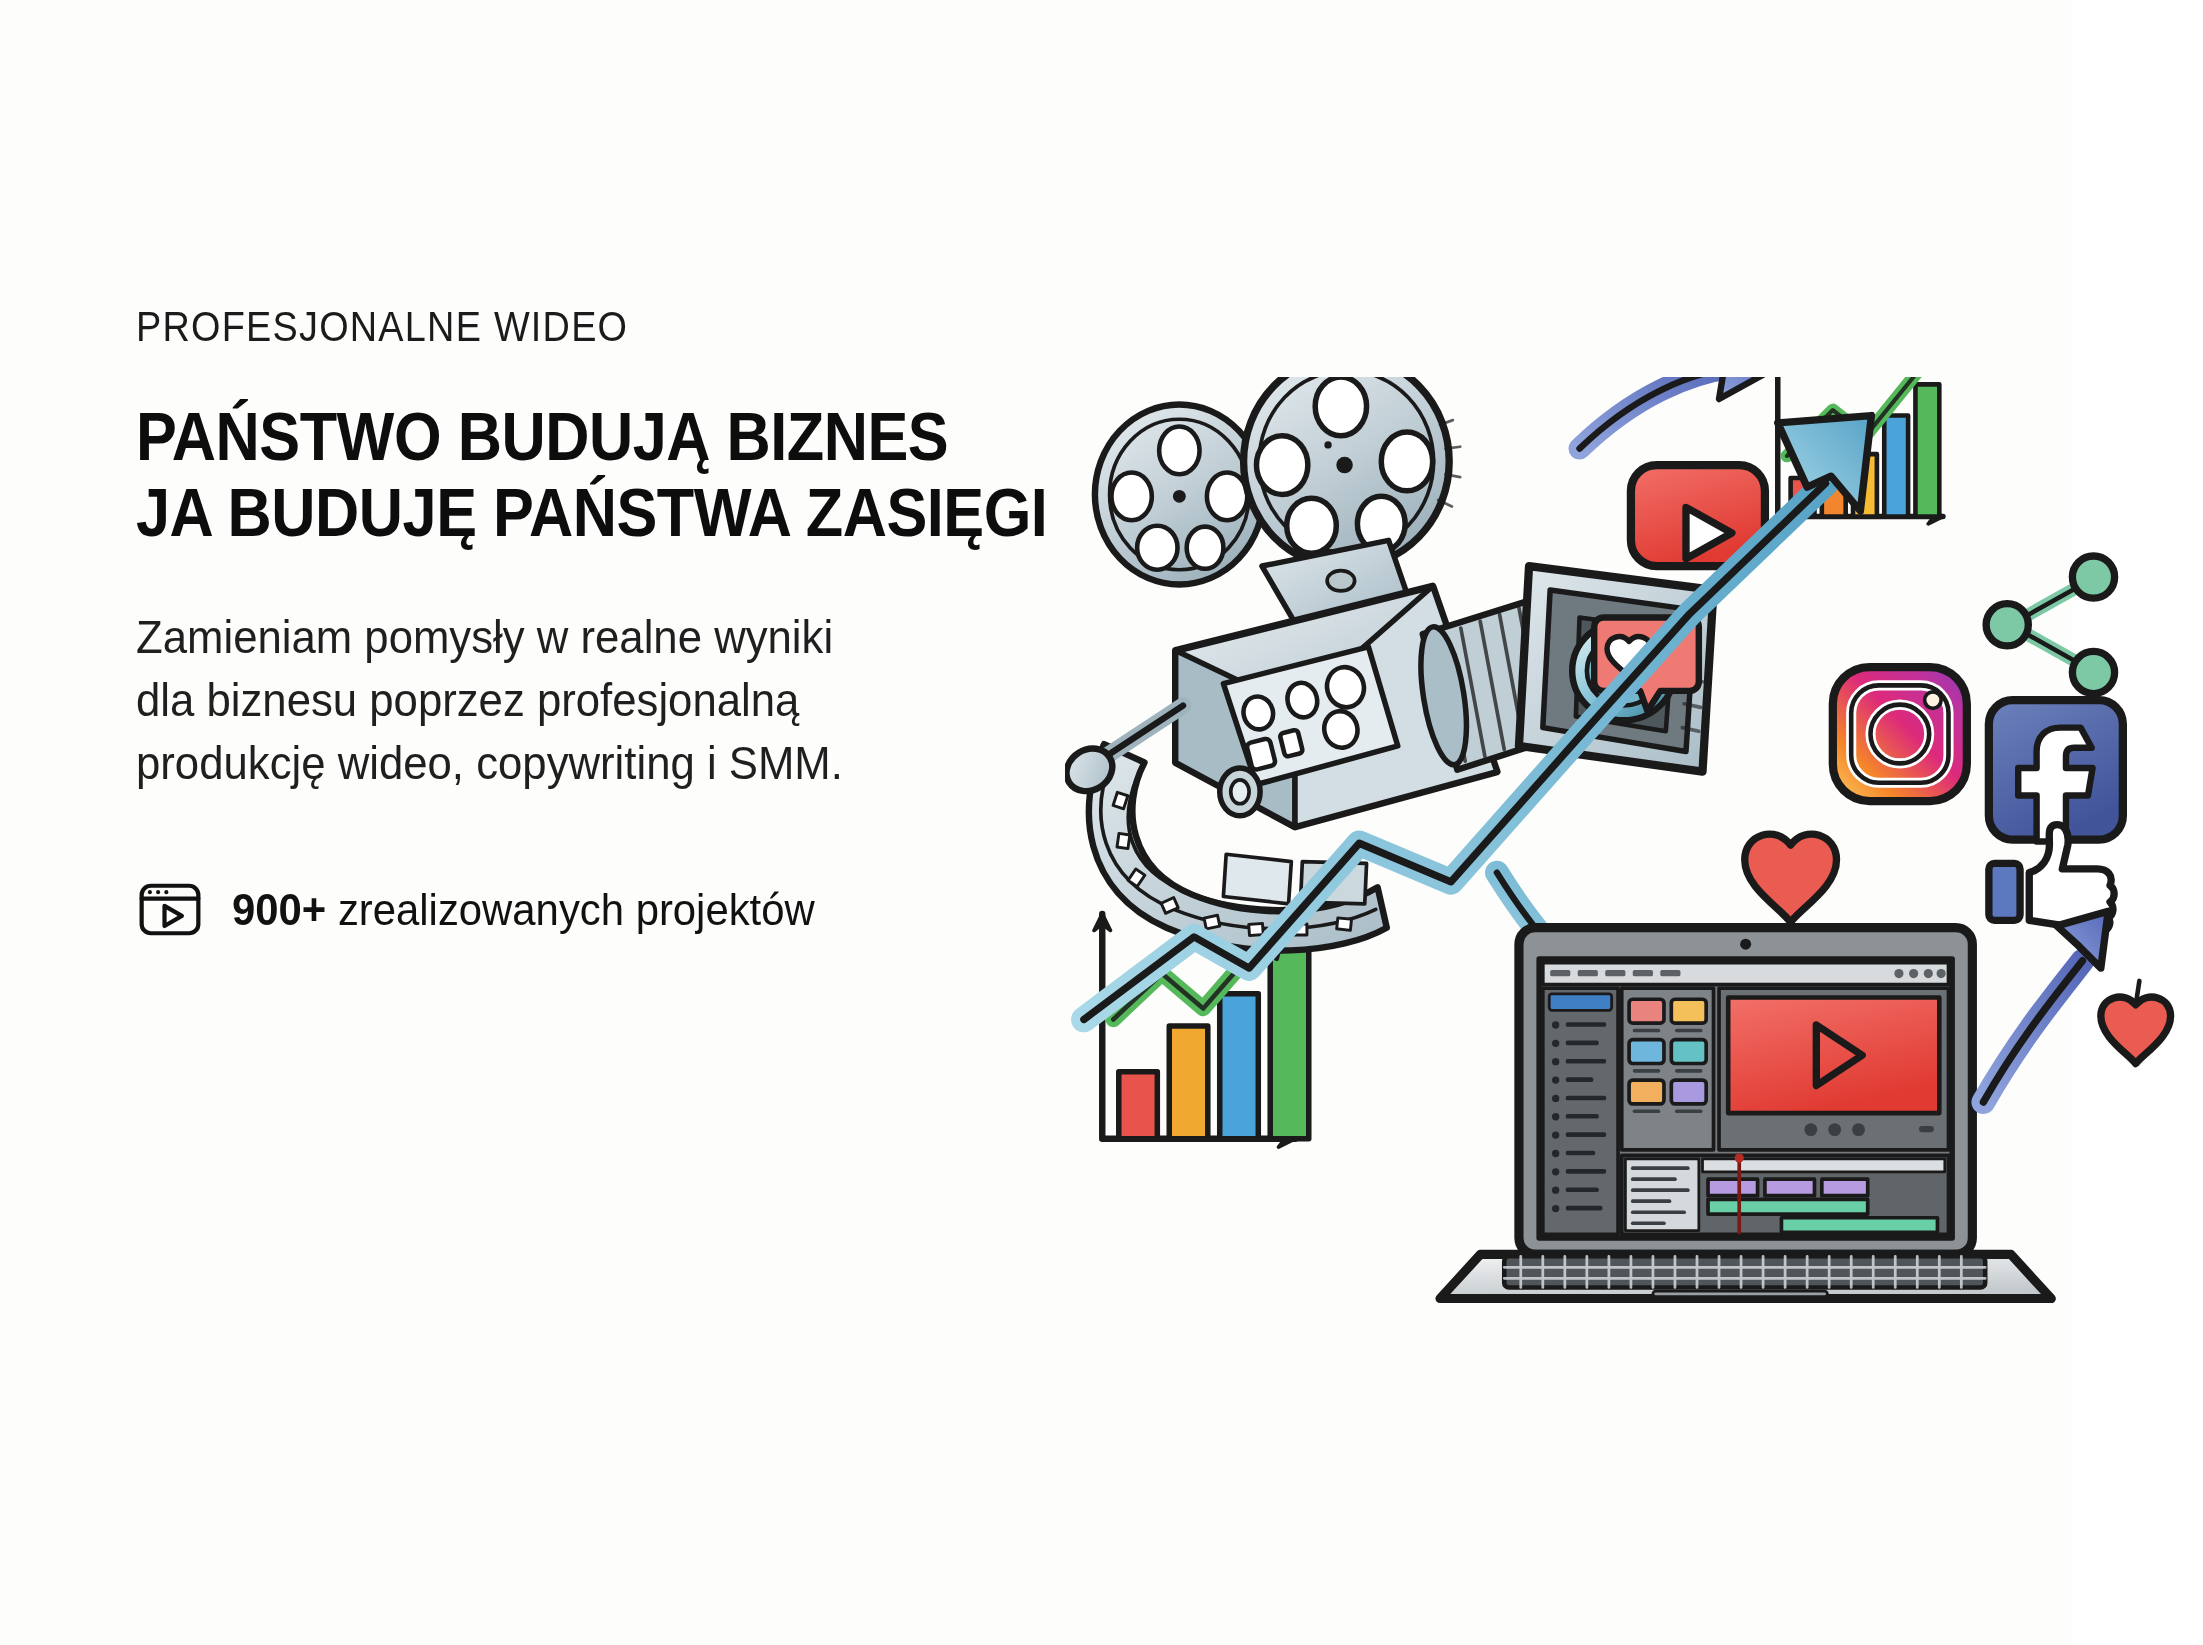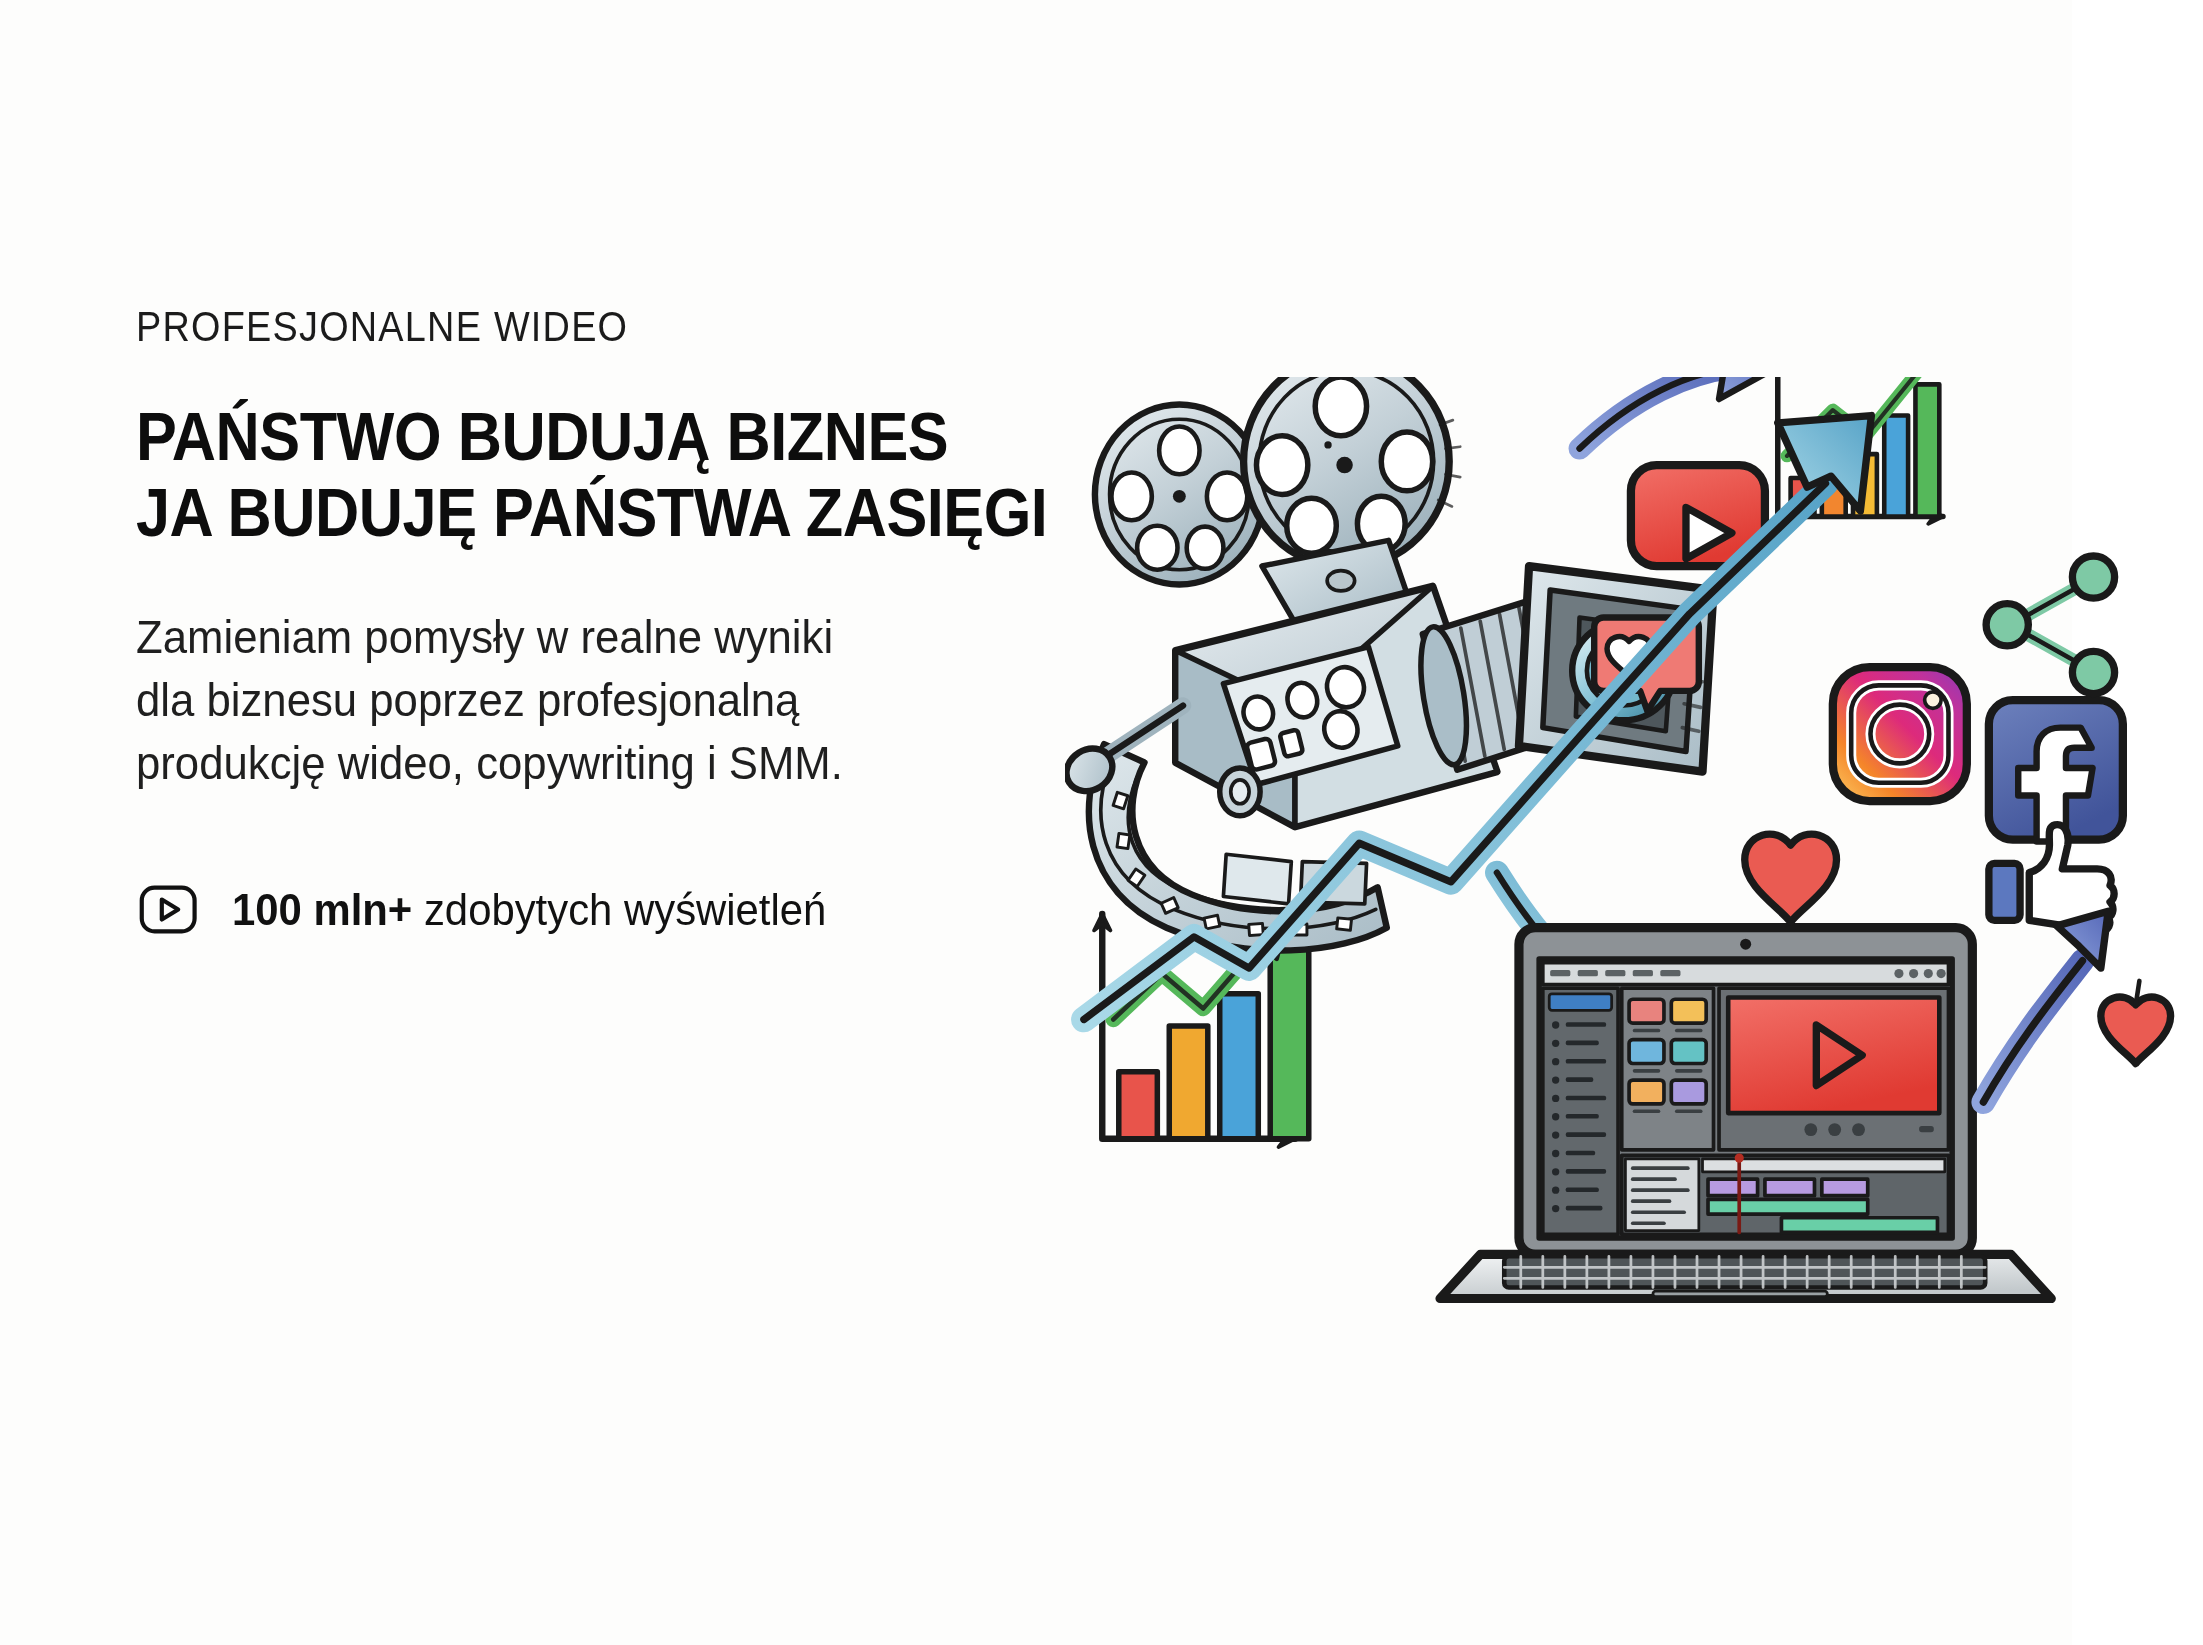--- a/index.html
+++ b/index.html
@@ -104,33 +104,37 @@
     </h1>
 
     <p id="subcopy">
       <span class="sub-line">Zamieniam pomysły w realne wyniki</span>
       <span class="sub-line">dla biznesu poprzez profesjonalną</span>
       <span class="sub-line">produkcję wideo, copywriting i SMM.</span>
     </p>
 
     <div id="stats">
 
-
-
       <div class="stat-row">
         <span class="stat-icon">
-          <svg width="64" height="51" viewBox="0 0 70 56" fill="none" stroke="#111" stroke-width="4.6" stroke-linejoin="round" stroke-linecap="round">
-            <rect x="4" y="4" width="58" height="48" rx="14"></rect>
-            <path d="M26 17 L44 28 L26 39 Z"></path>
+          <svg width="64" height="55" viewBox="0 0 70 60" fill="none" stroke="#111" stroke-width="4.6" stroke-linejoin="round" stroke-linecap="round">
+            <rect x="4" y="4" width="62" height="52" rx="10"></rect>
+            <line x1="4" y1="18" x2="66" y2="18"></line>
+            <circle cx="13" cy="11" r="2.2" fill="#111" stroke="none"></circle>
+            <circle cx="22" cy="11" r="2.2" fill="#111" stroke="none"></circle>
+            <circle cx="31" cy="11" r="2.2" fill="#111" stroke="none"></circle>
+            <path d="M29 26 L48 37 L29 48 Z"></path>
           </svg>
         </span>
         <span class="stat-text">
-          <b>100 mln+</b><span> zdobytych wyświetleń</span>
+          <b>900+</b><span> zrealizowanych projektów</span>
         </span>
       </div>
+
+
 
     </div>
   </div>
 
   <div id="illustration">
     <svg viewBox="0 0 1230 1010" xmlns="http://www.w3.org/2000/svg">
       <defs>
         <linearGradient id="gMetal" x1="0" y1="0" x2="0.6" y2="1">
           <stop offset="0%" stop-color="#e8eef1"></stop>
           <stop offset="55%" stop-color="#c3d0d7"></stop>

